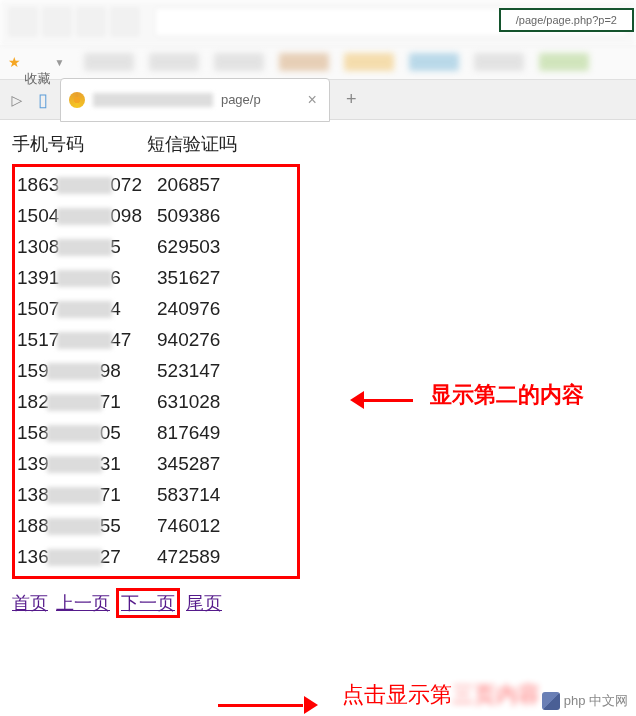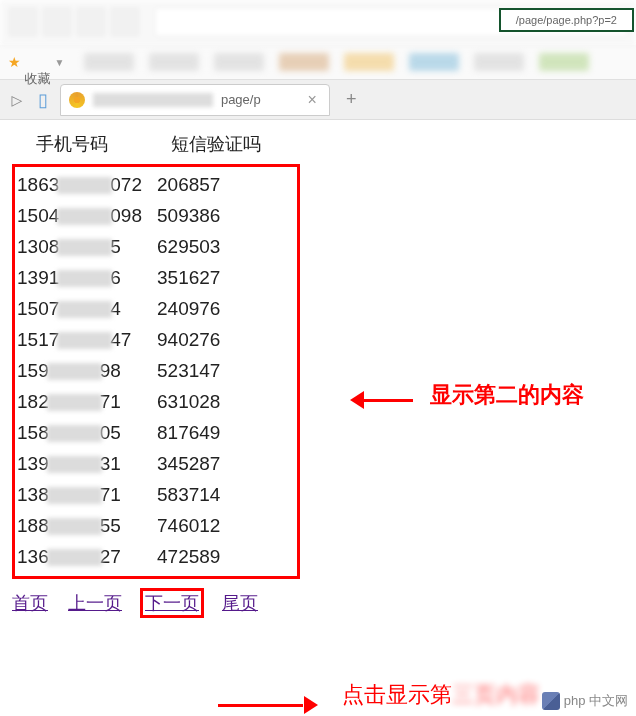--- a/index.html
+++ b/index.html
@@ -114,21 +114,21 @@
     }
     .tab-doc-icon {
       color: #5f9ed8;
       font-size: 18px;
       margin-right: 12px;
     }
     .tab {
       background: #fff;
       border: 1px solid #ccc;
       border-radius: 4px 4px 0 0;
-      height: 32px;
+      height: 44px;
       display: flex;
       align-items: center;
       padding: 0 8px;
       min-width: 270px;
       font-size: 13px;
       color: #555;
     }
     .tab-favicon {
       width: 16px;
       height: 16px;
@@ -167,21 +167,21 @@
     .table-area {
       position: relative;
     }
     
     .table-headers {
       display: flex;
       font-size: 18px;
       color: #222;
       margin-bottom: 8px;
     }
-    .th-phone { width: 135px; margin-left: 24px; }
+    .th-phone { width: 135px; }
     .th-code { }
     
     .data-box {
       border: 3px solid #ff0000;
       padding: 2px 16px 4px 0;
       width: 288px;
     }
     
     .data-row {
       display: flex;
@@ -204,21 +204,21 @@
       filter: blur(2px);
       vertical-align: middle;
       margin: 0 -2px;
     }
     .code-cell { }
     
     
     .pagination {
       margin-top: 12px;
       display: flex;
-      gap: 20px;
+      gap: 8px;
       font-size: 18px;
       align-items: flex-end;
     }
     .page-link {
       color: #551a8b;
       text-decoration: underline;
     }
     .next-page-box {
       border: 3px solid #ff0000;
       padding: 0 2px;

